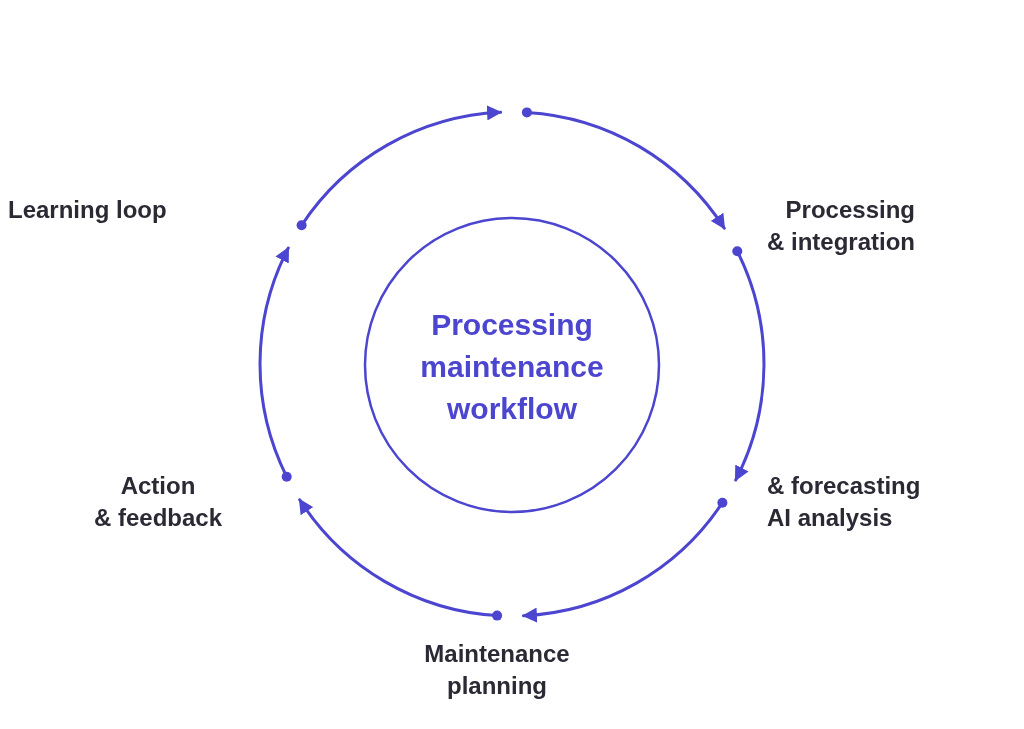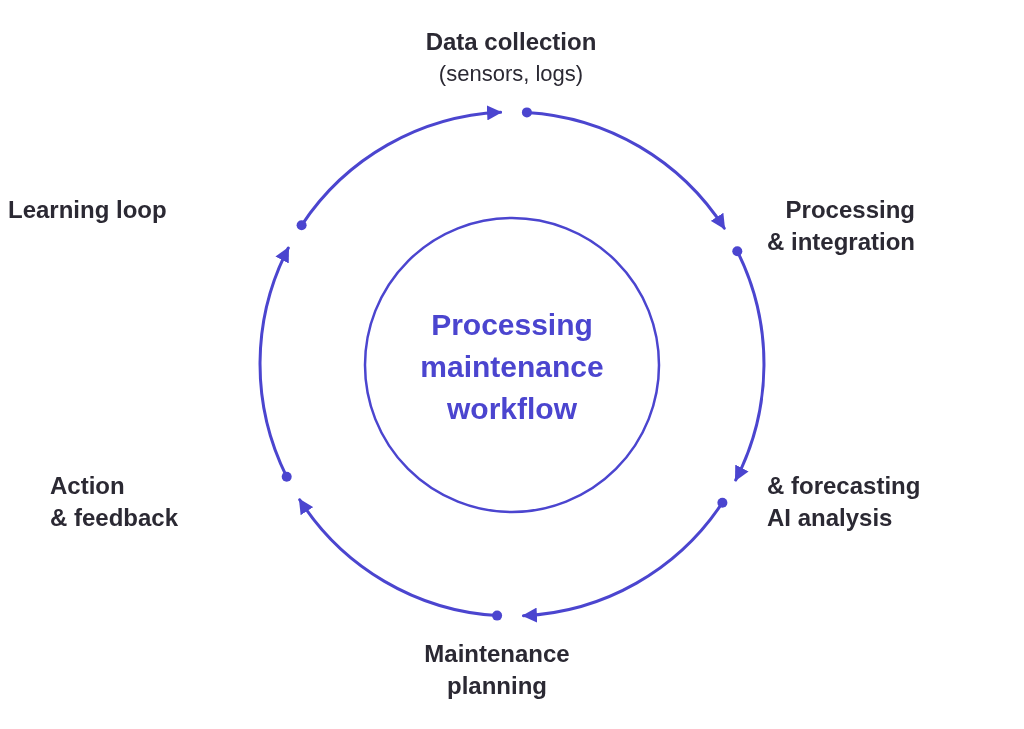--- a/index.html
+++ b/index.html
@@ -57,21 +57,21 @@
   .node-label .t{display:block;}
   .node-label .s{
     display:block;
     font-weight:400;
     font-size:22px;
   }
   .pos-data-collection{left:361px;top:26px;width:300px;text-align:center;}
   .pos-processing{left:767px;top:194px;text-align:right;}
   .pos-ai{left:767px;top:470px;text-align:left;}
   .pos-maintenance{left:347px;top:638px;width:300px;text-align:center;}
-  .pos-action{left:50px;top:470px;width:200px;text-align:left;}
+  .pos-action{left:58px;top:470px;width:200px;text-align:center;}
   .pos-learning{left:8px;top:194px;width:250px;text-align:left;}
 </style>
 </head>
 <body>
 
 <div class="canvas">
 
   <svg class="ring" id="ring" viewBox="0 0 1024 729">
     <defs>
       <marker id="ah" viewBox="0 0 10 10" refX="9" refY="5" markerWidth="5" markerHeight="5" orient="auto">
@@ -92,24 +92,20 @@
       <path d="M 301.6 225.3 A 252 252 0 0 1 500.6 112.3" class="arc" marker-end="url(#ah)"></path>
       <circle cx="301.6" cy="225.3" r="5" class="dot"></circle>
     </svg>
 
   <div class="center-label">
     <span>Processing</span>
     <span>maintenance</span>
     <span>workflow</span>
   </div>
 
-  <div class="node-label pos-data-collection">
-    <span class="t">Data collection</span>
-    <span class="s">(sensors, logs)</span>
-  </div>
 
   <div class="node-label pos-processing">
     <span class="t">Processing</span>
     <span class="t">&amp; integration</span>
   </div>
 
   <div class="node-label pos-ai">
     <span class="t">&amp; forecasting</span>
     <span class="t">AI analysis</span>
   </div>

